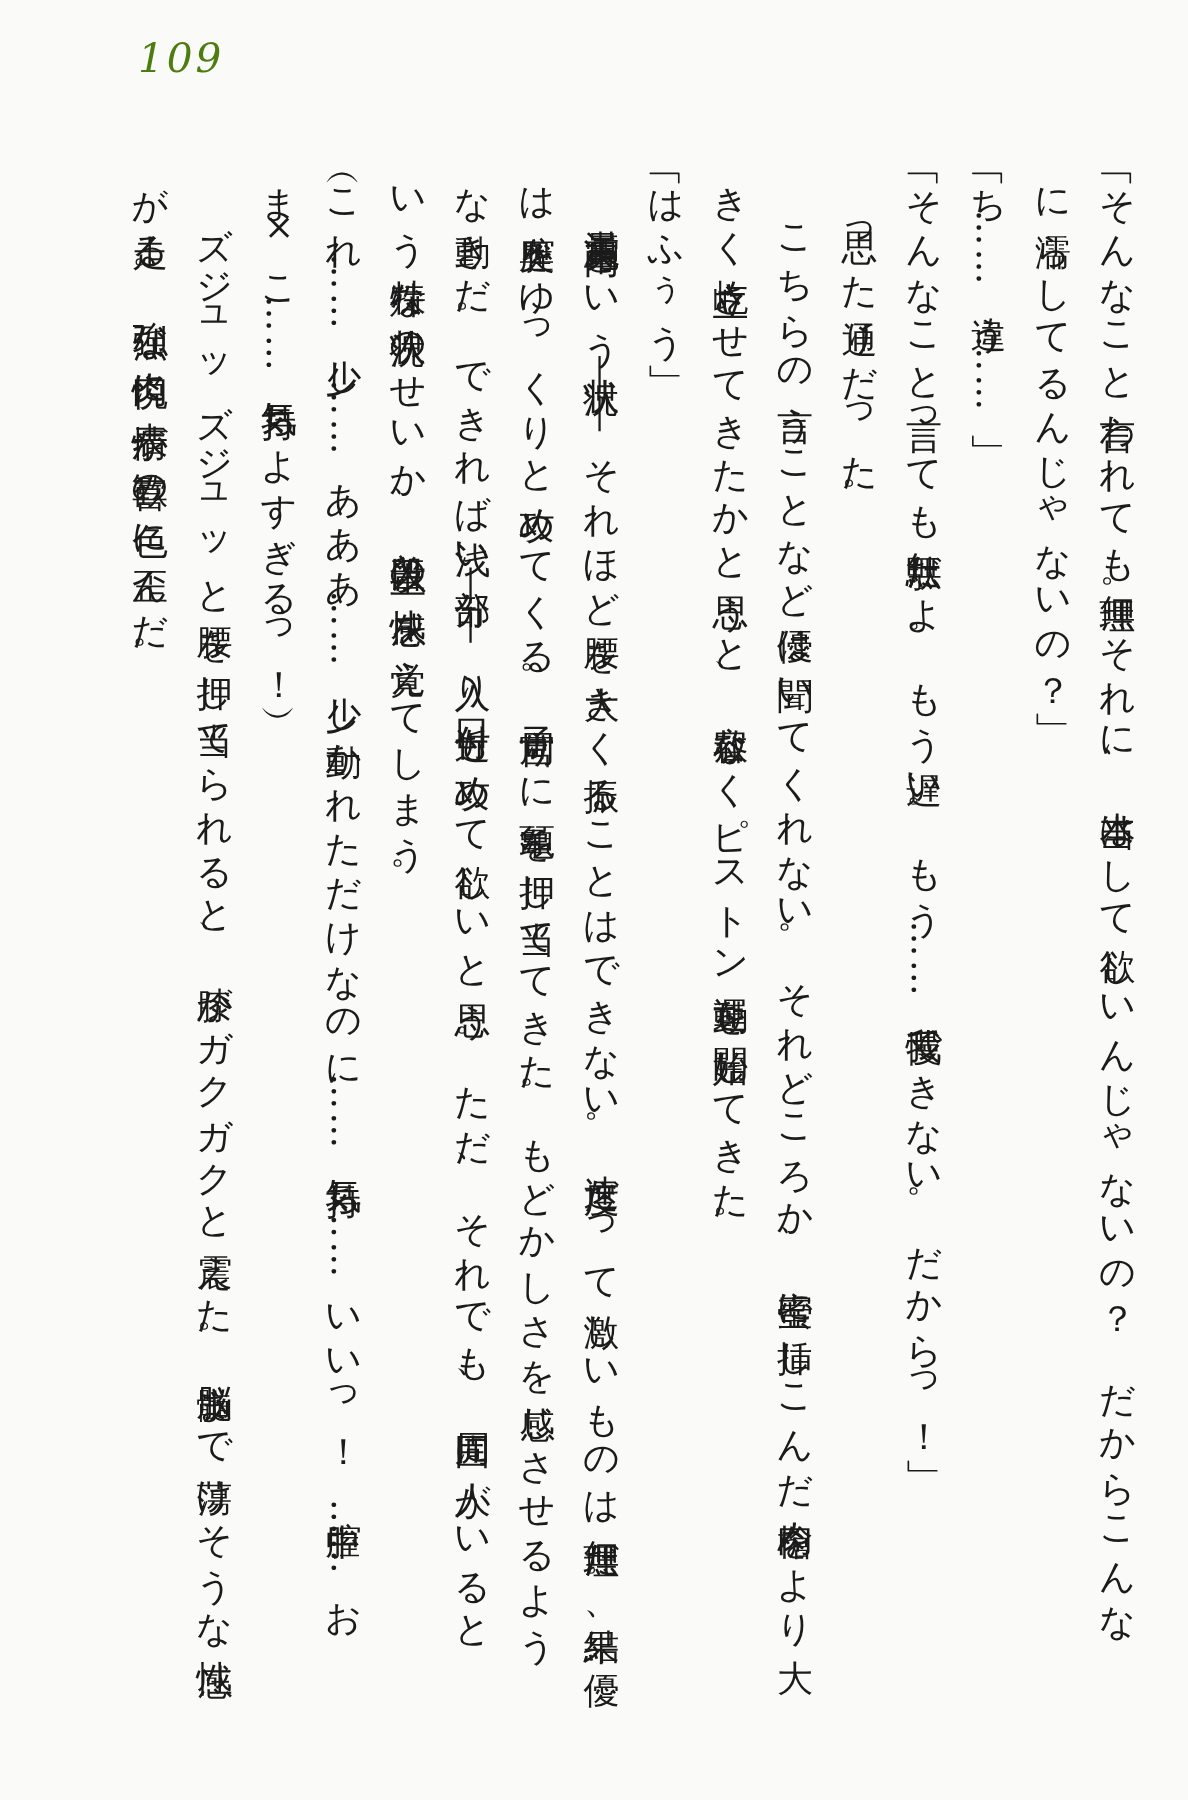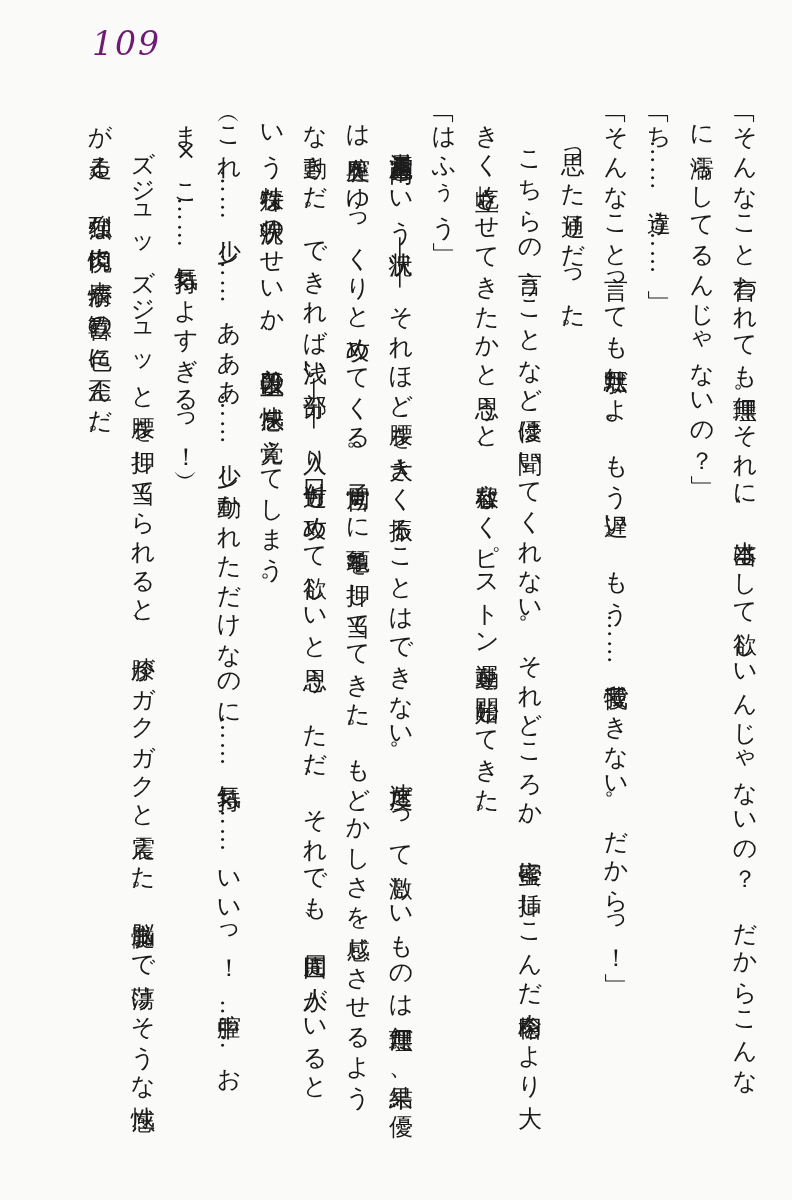--- a/index.html
+++ b/index.html
@@ -12,24 +12,24 @@
     width: 792px;
     height: 1200px;
     background: #fafaf8;
     overflow: hidden;
     font-family: "DejaVu Serif", "Liberation Serif", serif;
   }
   .page-number {
     position: absolute;
     top: 24px;
     left: 92px;
-    font-size: 33px;
+    font-size: 27px;
     font-style: italic;
     letter-spacing: 2px;
-    color: #701a75;
+    color: #4d7c0f;
   }
   .text-block {
     position: absolute;
     top: 108px;
     right: 26px;
     height: 1000px;
     writing-mode: vertical-rl;
     -webkit-writing-mode: vertical-rl;
     text-orientation: mixed;
     font-size: 24px;

